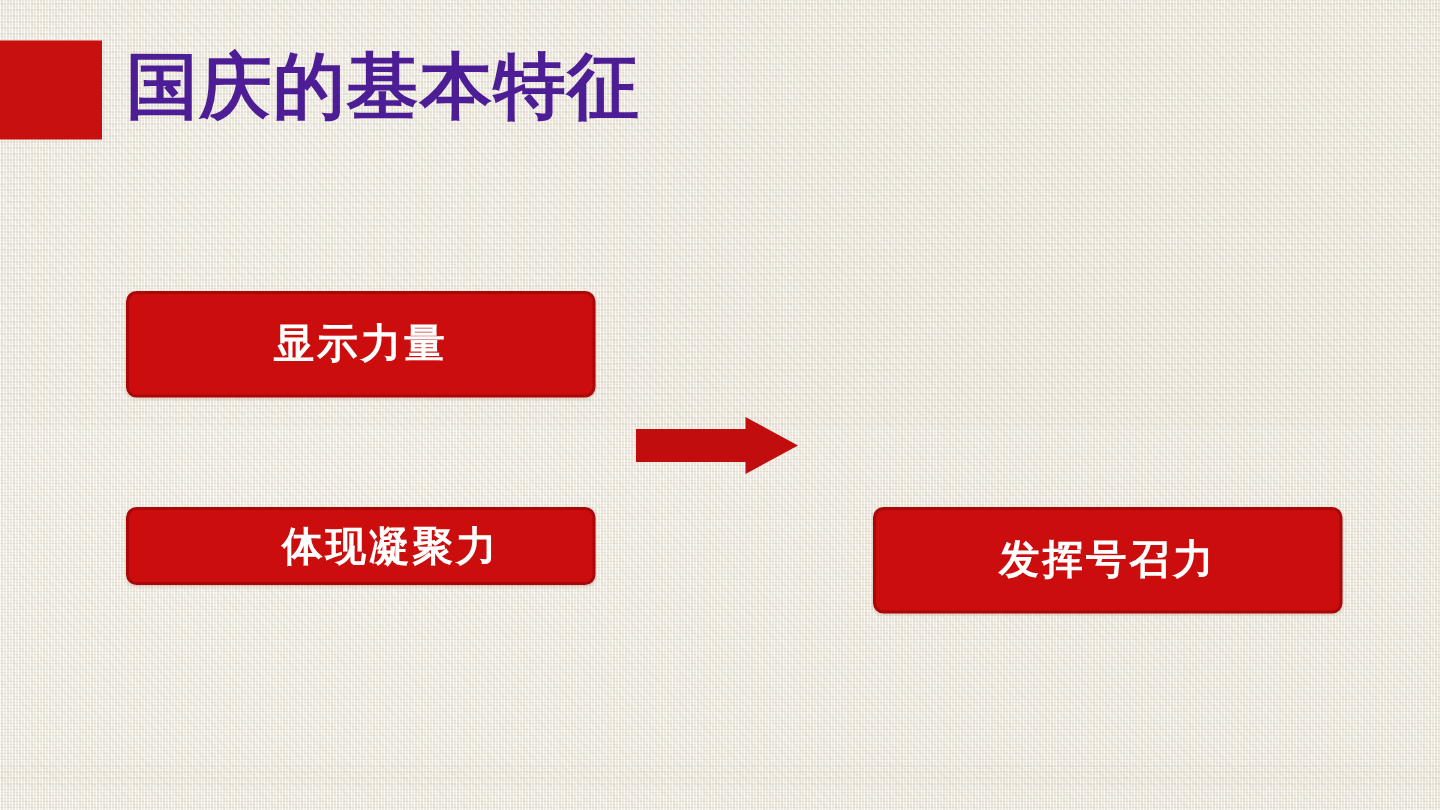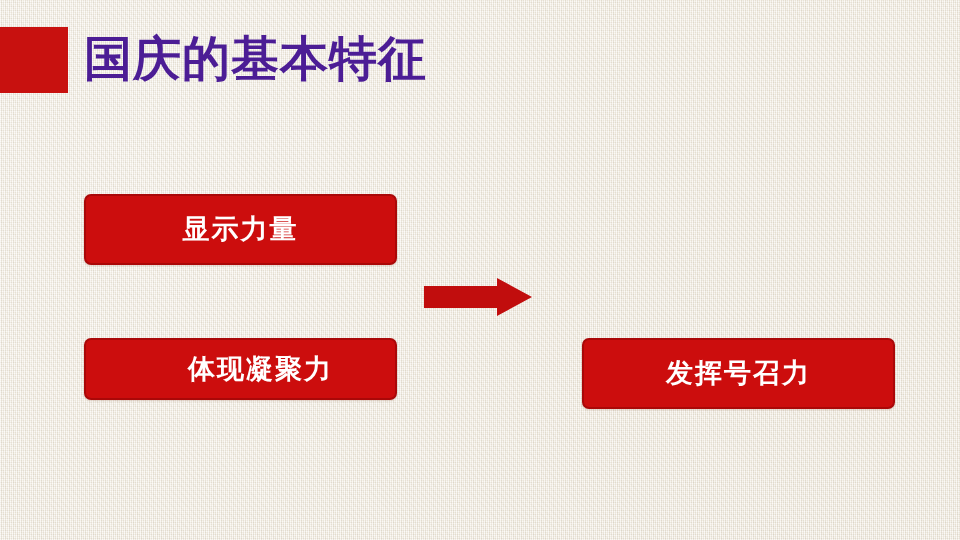--- a/index.html
+++ b/index.html
@@ -91,21 +91,21 @@
   .card-label {
     color: #ffffff;
     font-size: 27px;
     font-weight: bold;
     letter-spacing: 2px;
     line-height: 1;
     white-space: nowrap;
   }
 
   #card-top-left    { left: 84px;  top: 194px; width: 313px; height: 71px; }
-  #card-bottom-left { left: 84px;  top: 338px; width: 313px; height: 62px; padding-left: 40px; }
+  #card-bottom-left { left: 84px;  top: 338px; width: 313px; height: 52px; padding-left: 40px; }
   #card-top-right   { left: 542px; top: 194px; width: 313px; height: 71px; }
   #card-bottom-right{ left: 542px; top: 338px; width: 313px; height: 71px; margin-left: 40px; }
 
   
   #flow-arrow {
     position: absolute;
     left: 424px;
     top: 278px;
     width: 108px;
     height: 38px;

